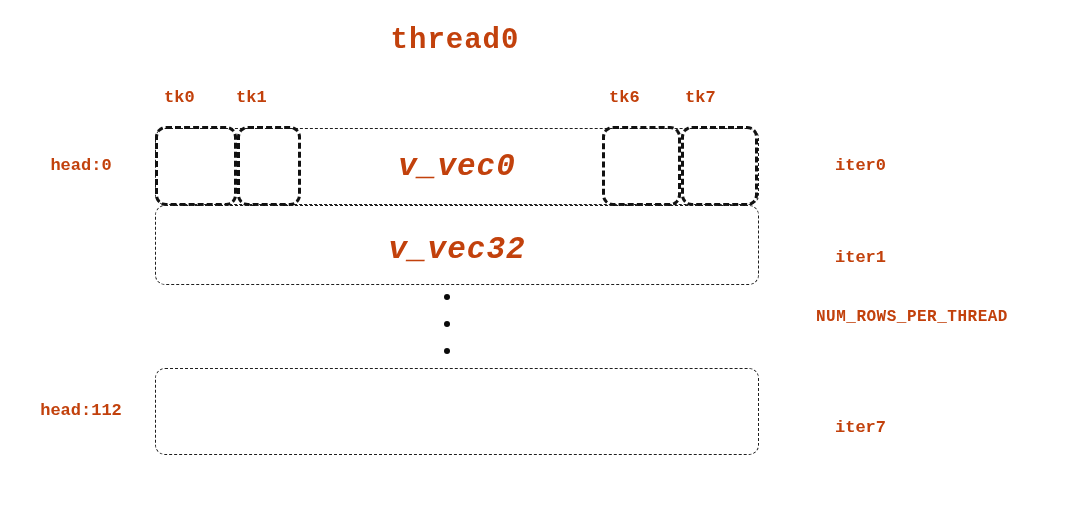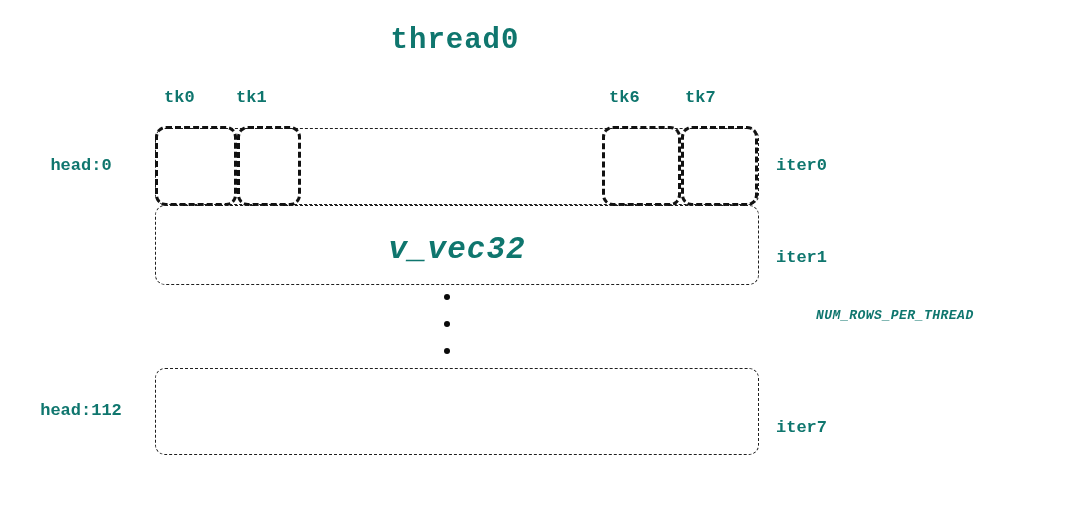--- a/index.html
+++ b/index.html
@@ -7,21 +7,21 @@
     padding: 0;
     background: #ffffff;
   }
   .canvas {
     position: relative;
     width: 1074px;
     height: 526px;
     background: #ffffff;
     overflow: hidden;
     font-family: "Liberation Mono", "DejaVu Sans Mono", monospace;
-    color: #0f766e;
+    color: #c2410c;
   }
   .abs { position: absolute; }
 
   .title {
     top: 24px;
     left: 305px;
     width: 300px;
     text-align: center;
     font-size: 29px;
     font-weight: bold;
@@ -71,34 +71,33 @@
     width: 126px;
     text-align: center;
     font-size: 17px;
     font-weight: bold;
     height: 20px;
     line-height: 20px;
   }
   .iter-label {
     left: 776px;
     width: 110px;
-    text-align: left;
+    text-align: right;
     font-size: 17px;
     font-weight: bold;
     height: 20px;
     line-height: 20px;
   }
 
   .side-label {
     left: 816px;
     top: 308px;
-    font-size: 13px;
+    font-size: 16px;
     font-weight: bold;
     letter-spacing: 0.5px;
-    font-style: italic;
   }
 
   .bottom-label {
     left: 330px;
     top: 482px;
     width: 250px;
     text-align: center;
     font-size: 17px;
     font-weight: bold;
   }
@@ -130,20 +129,21 @@
   <div class="abs tk-label" style="left:164px;">tk0</div>
   <div class="abs tk-label" style="left:236px;">tk1</div>
   <div class="abs tk-label" style="left:609px;">tk6</div>
   <div class="abs tk-label" style="left:685px;">tk7</div>
 
   <div class="abs row-box row1"></div>
   <div class="abs tk-box" style="left:155px; width:82px;"></div>
   <div class="abs tk-box" style="left:237px; width:64px;"></div>
   <div class="abs tk-box" style="left:602px; width:79px;"></div>
   <div class="abs tk-box" style="left:681px; width:77px;"></div>
+  <div class="abs vec-label vec1">v_vec0</div>
   <div class="abs head-label" style="top:156px;">head:0</div>
   <div class="abs iter-label" style="top:156px;">iter0</div>
 
   <div class="abs row-box row2"></div>
   <div class="abs vec-label vec2">v_vec32</div>
   <div class="abs iter-label" style="top:230px;margin-top:18px;">iter1</div>
 
   <div class="abs dots">
     <span class="dot"></span>
     <span class="dot"></span>

